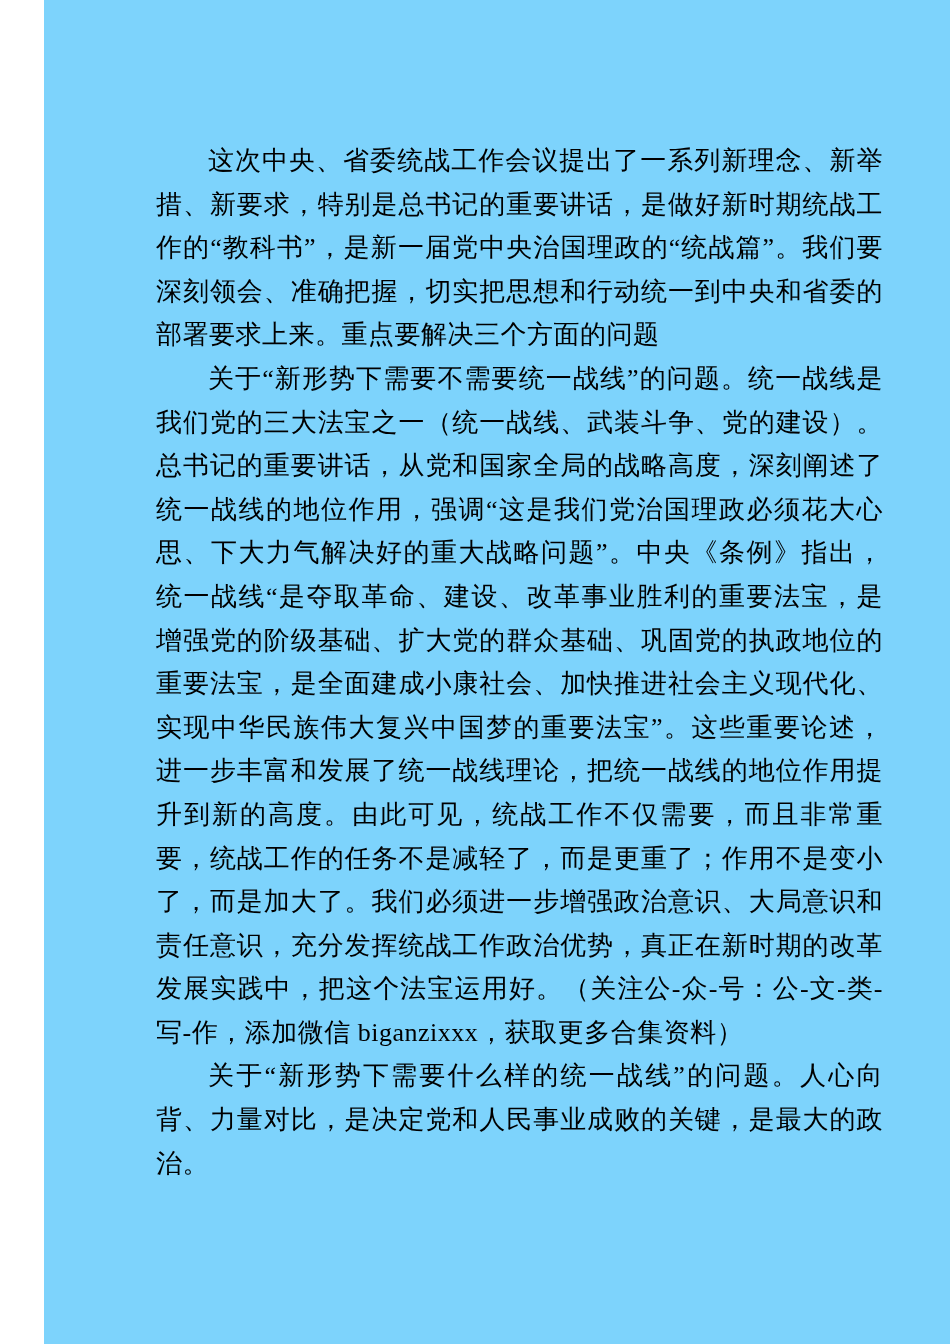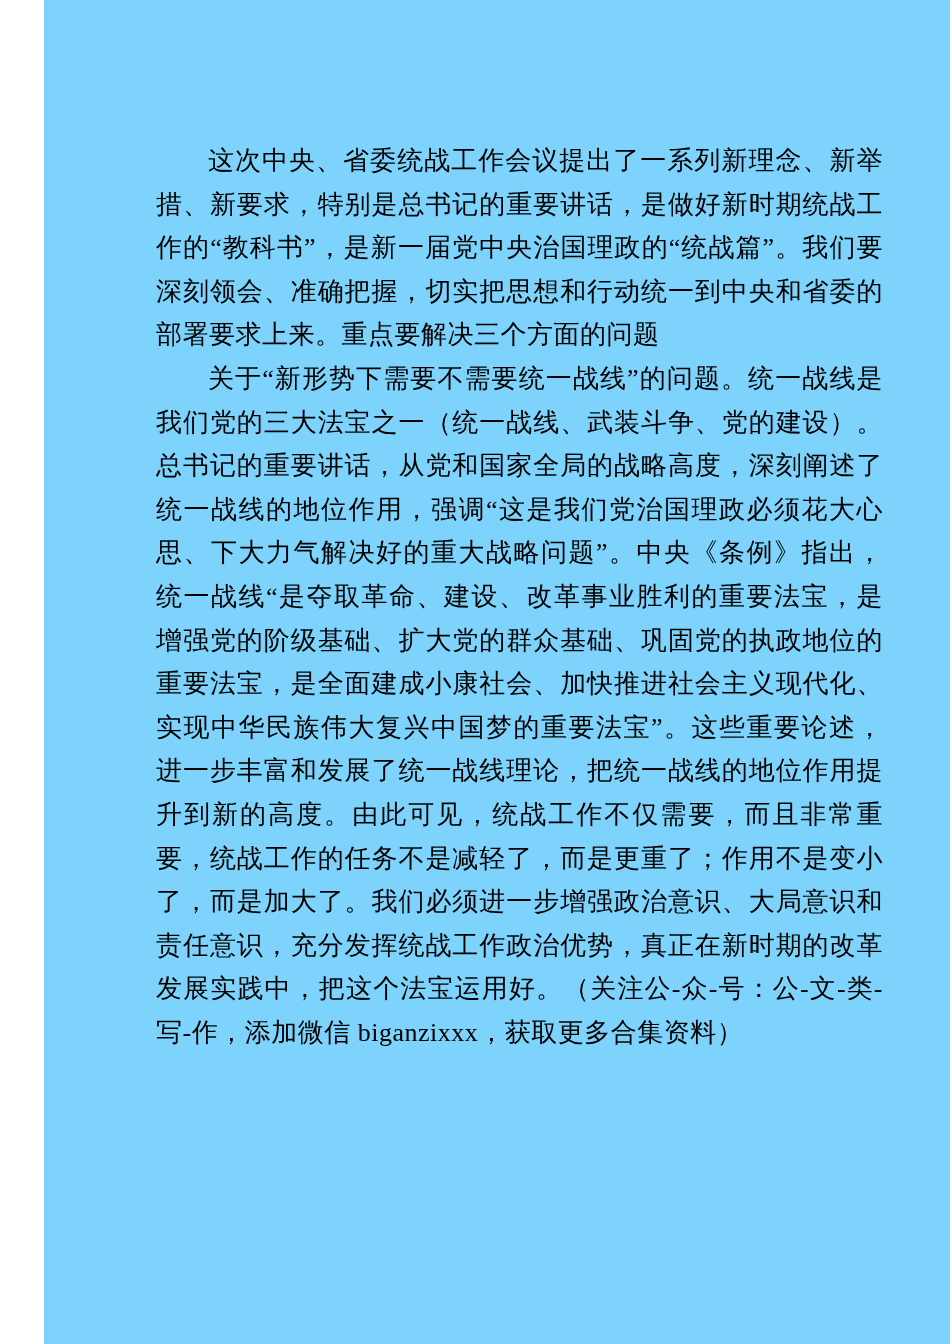--- a/index.html
+++ b/index.html
@@ -35,14 +35,15 @@
     word-break: break-all;
   }
 </style>
 </head>
 <body>
 
 <div class="page">
   <div class="text-block">
     <p class="para">这次中央、省委统战工作会议提出了一系列新理念、新举措、新要求，特别是总书记的重要讲话，是做好新时期统战工作的“教科书”，是新一届党中央治国理政的“统战篇”。我们要深刻领会、准确把握，切实把思想和行动统一到中央和省委的部署要求上来。重点要解决三个方面的问题</p>
     <p class="para">关于“新形势下需要不需要统一战线”的问题。统一战线是我们党的三大法宝之一（统一战线、武装斗争、党的建设）。总书记的重要讲话，从党和国家全局的战略高度，深刻阐述了统一战线的地位作用，强调“这是我们党治国理政必须花大心思、下大力气解决好的重大战略问题”。中央《条例》指出，统一战线“是夺取革命、建设、改革事业胜利的重要法宝，是增强党的阶级基础、扩大党的群众基础、巩固党的执政地位的重要法宝，是全面建成小康社会、加快推进社会主义现代化、实现中华民族伟大复兴中国梦的重要法宝”。这些重要论述，进一步丰富和发展了统一战线理论，把统一战线的地位作用提升到新的高度。由此可见，统战工作不仅需要，而且非常重要，统战工作的任务不是减轻了，而是更重了；作用不是变小了，而是加大了。我们必须进一步增强政治意识、大局意识和责任意识，充分发挥统战工作政治优势，真正在新时期的改革发展实践中，把这个法宝运用好。（关注公-众-号：公-文-类-写-作，添加微信 biganzixxx，获取更多合集资料）</p>
+    <p class="para">关于“新形势下需要什么样的统一战线”的问题。人心向背、力量对比，是决定党和人民事业成败的关键，是最大的政治。</p>
   </div>
 </div>
 
 </body></html>

